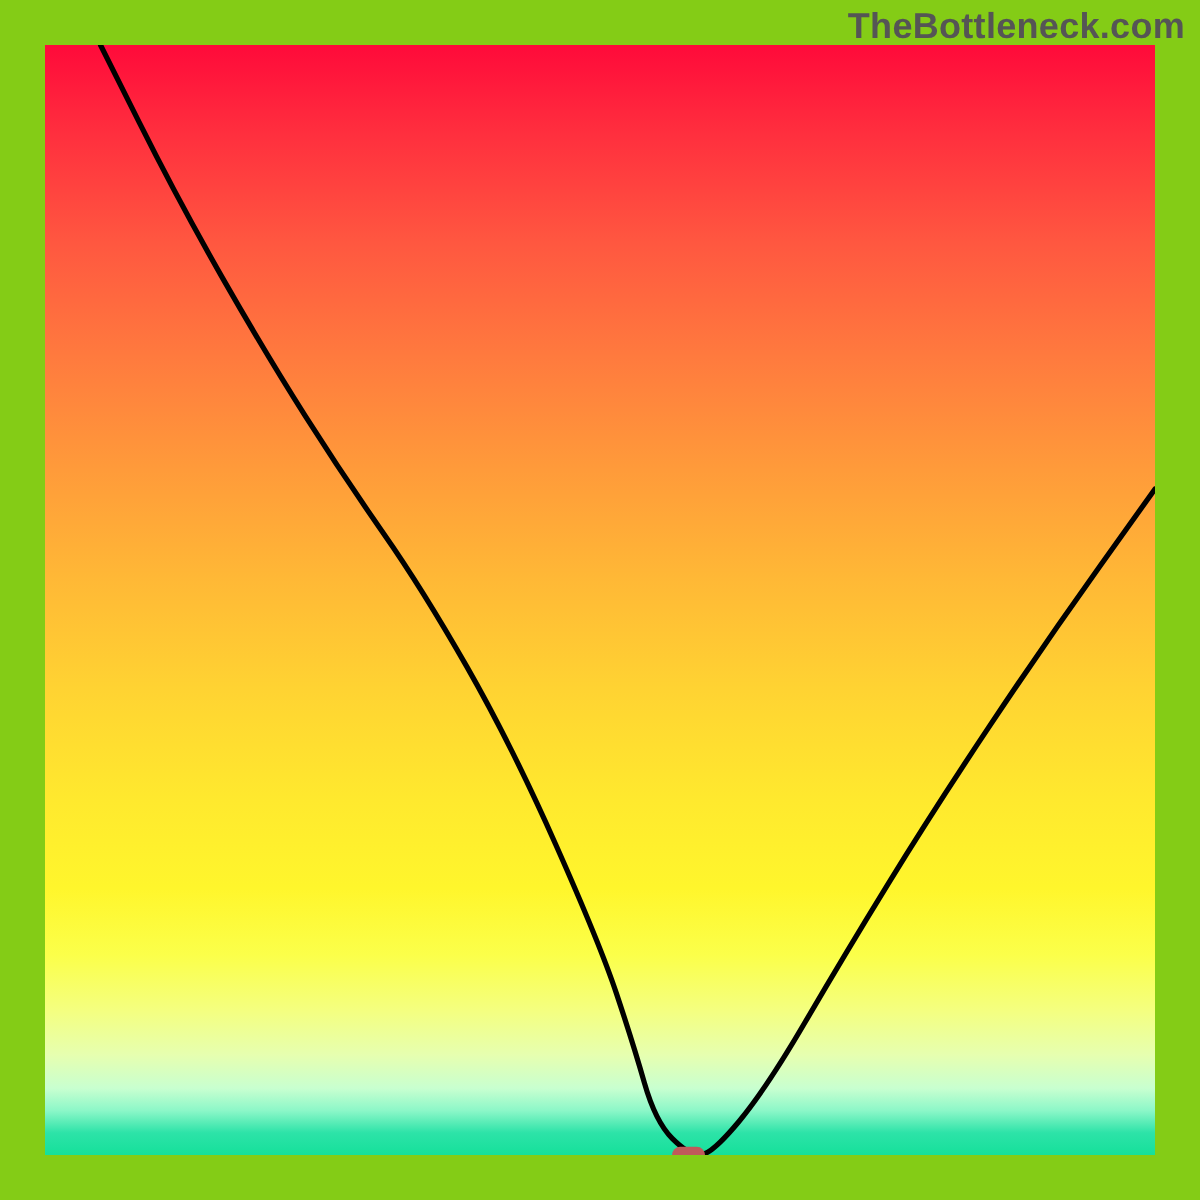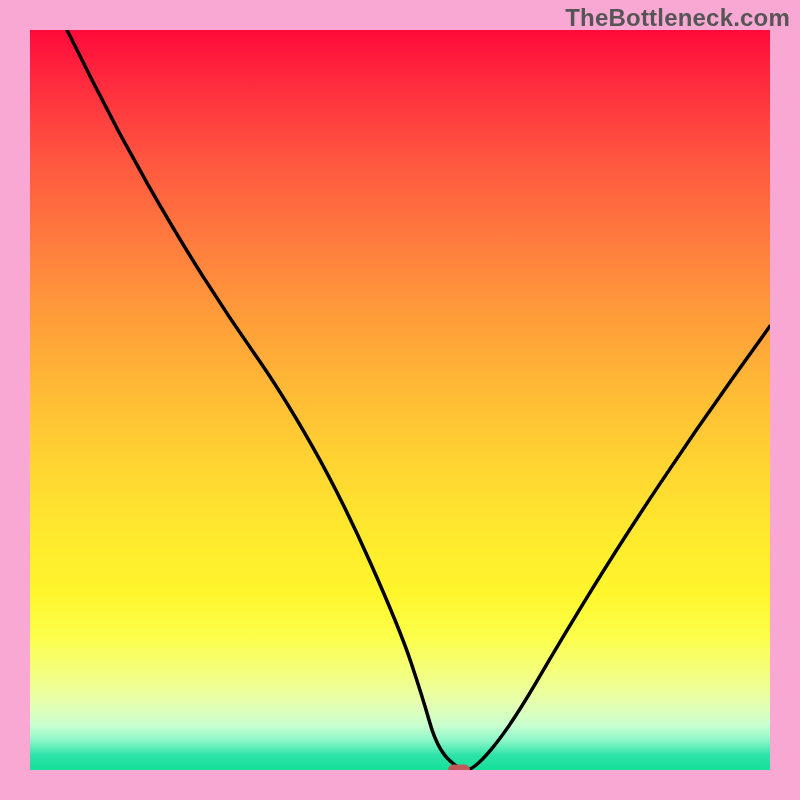--- a/index.html
+++ b/index.html
@@ -8,21 +8,21 @@
     width: 800px;
     height: 800px;
     background: #000;
     overflow: hidden;
     font-family: Arial, Helvetica, sans-serif;
   }
   .frame {
     position: relative;
     width: 800px;
     height: 800px;
-    background: #f9a8d4;
+    background: #84cc16;
   }
   .watermark {
     position: absolute;
     top: 4px;
     right: 10px;
     color: #555;
     font-size: 24px;
     font-weight: 600;
     letter-spacing: 0.2px;
     z-index: 5;

